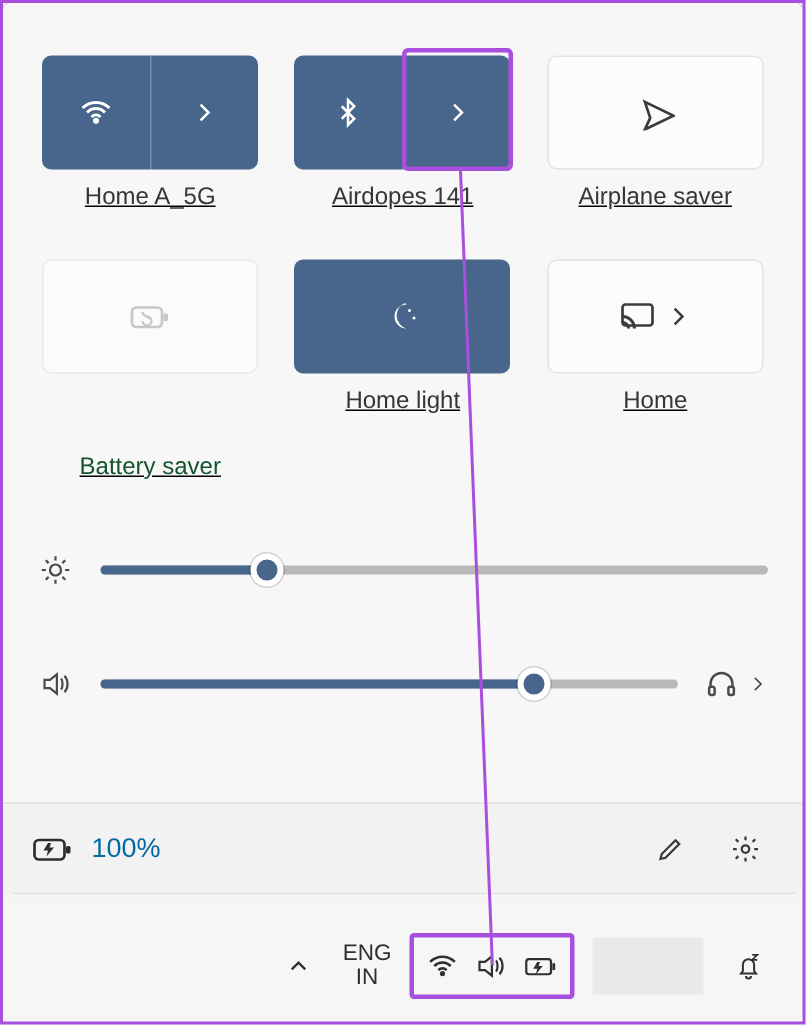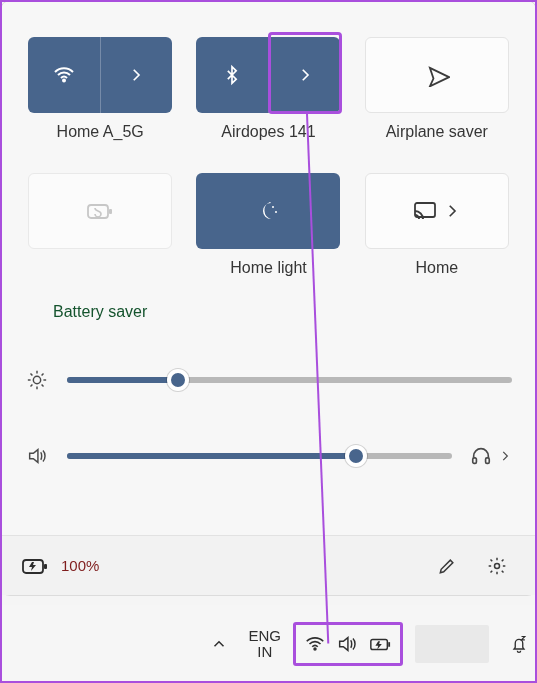--- a/index.html
+++ b/index.html
@@ -19,20 +19,21 @@
     z-index: 200;
   }
   .panel {
     position: absolute;
     top: 0; left: 0; right: 0;
     height: 596px;
     background: #f7f7f7;
     border: 1px solid #dcdcdc;
     border-radius: 10px;
     padding: 24px 24px 0 24px;
+    text-decoration: underline;
   }
   .tiles {
     display: grid;
     grid-template-columns: repeat(3, 1fr);
     gap: 18px 18px;
     row-gap: 32px;
     margin-top: 12px;
   }
   .tile-wrap { display:flex; flex-direction:column; align-items:center; gap:10px; }
   .tile {
@@ -68,28 +69,28 @@
     position:absolute; top:50%; width:22px; height:22px; border-radius:50%;
     background:#48658c; border:4px solid #fff; transform:translate(-50%,-50%);
     box-shadow:0 0 0 1px rgba(0,0,0,.15);
   }
   .trail-icons { display:flex; align-items:center; gap:6px; color:#4a4a4a;}
   .footer {
     position:absolute; left:0; right:0; bottom:0; height:60px;
     border-top:1px solid #e2e2e2; background:#f2f2f2;
     display:flex; align-items:center; padding:0 20px; gap:12px;
   }
-  .footer .battery-text { font-size:15px; color:#7f1d1d; }
+  .footer .battery-text { font-size:18px; color:#0369a1; }
   .footer .spacer { flex:1; }
   .footer .iconbtn { width:38px; height:38px; display:flex; align-items:center; justify-content:center; border-radius:4px; color:#3a3a3a;}
   .taskbar {
     position:absolute; left:0; right:0; bottom:0; height:78px;
     background:#f6f6f6;
     display:flex; align-items:center; justify-content:flex-end;
-    gap:4px; padding:0 0 0 130px;
+    gap:4px; padding:0 20px 0 130px;
   }
   .taskbar .tb-item { display:flex; align-items:center; justify-content:center; height:44px; padding:0 8px; color:#2f2f2f;}
   .lang { display:flex; flex-direction:column; align-items:center; font-size:15px; line-height:1.1;}
   .sys-icons { display:flex; align-items:center; gap:10px; border:3px solid #a94fdd; padding:6px 10px; border-radius:3px;}
   .blank-slot { width:74px; height:38px; background:#e9e9e9; border-radius:2px;}
   .cast-inner{display:flex;align-items:center;gap:6px;}
   
   .anno-line {
     position:absolute;
     width:2px;

